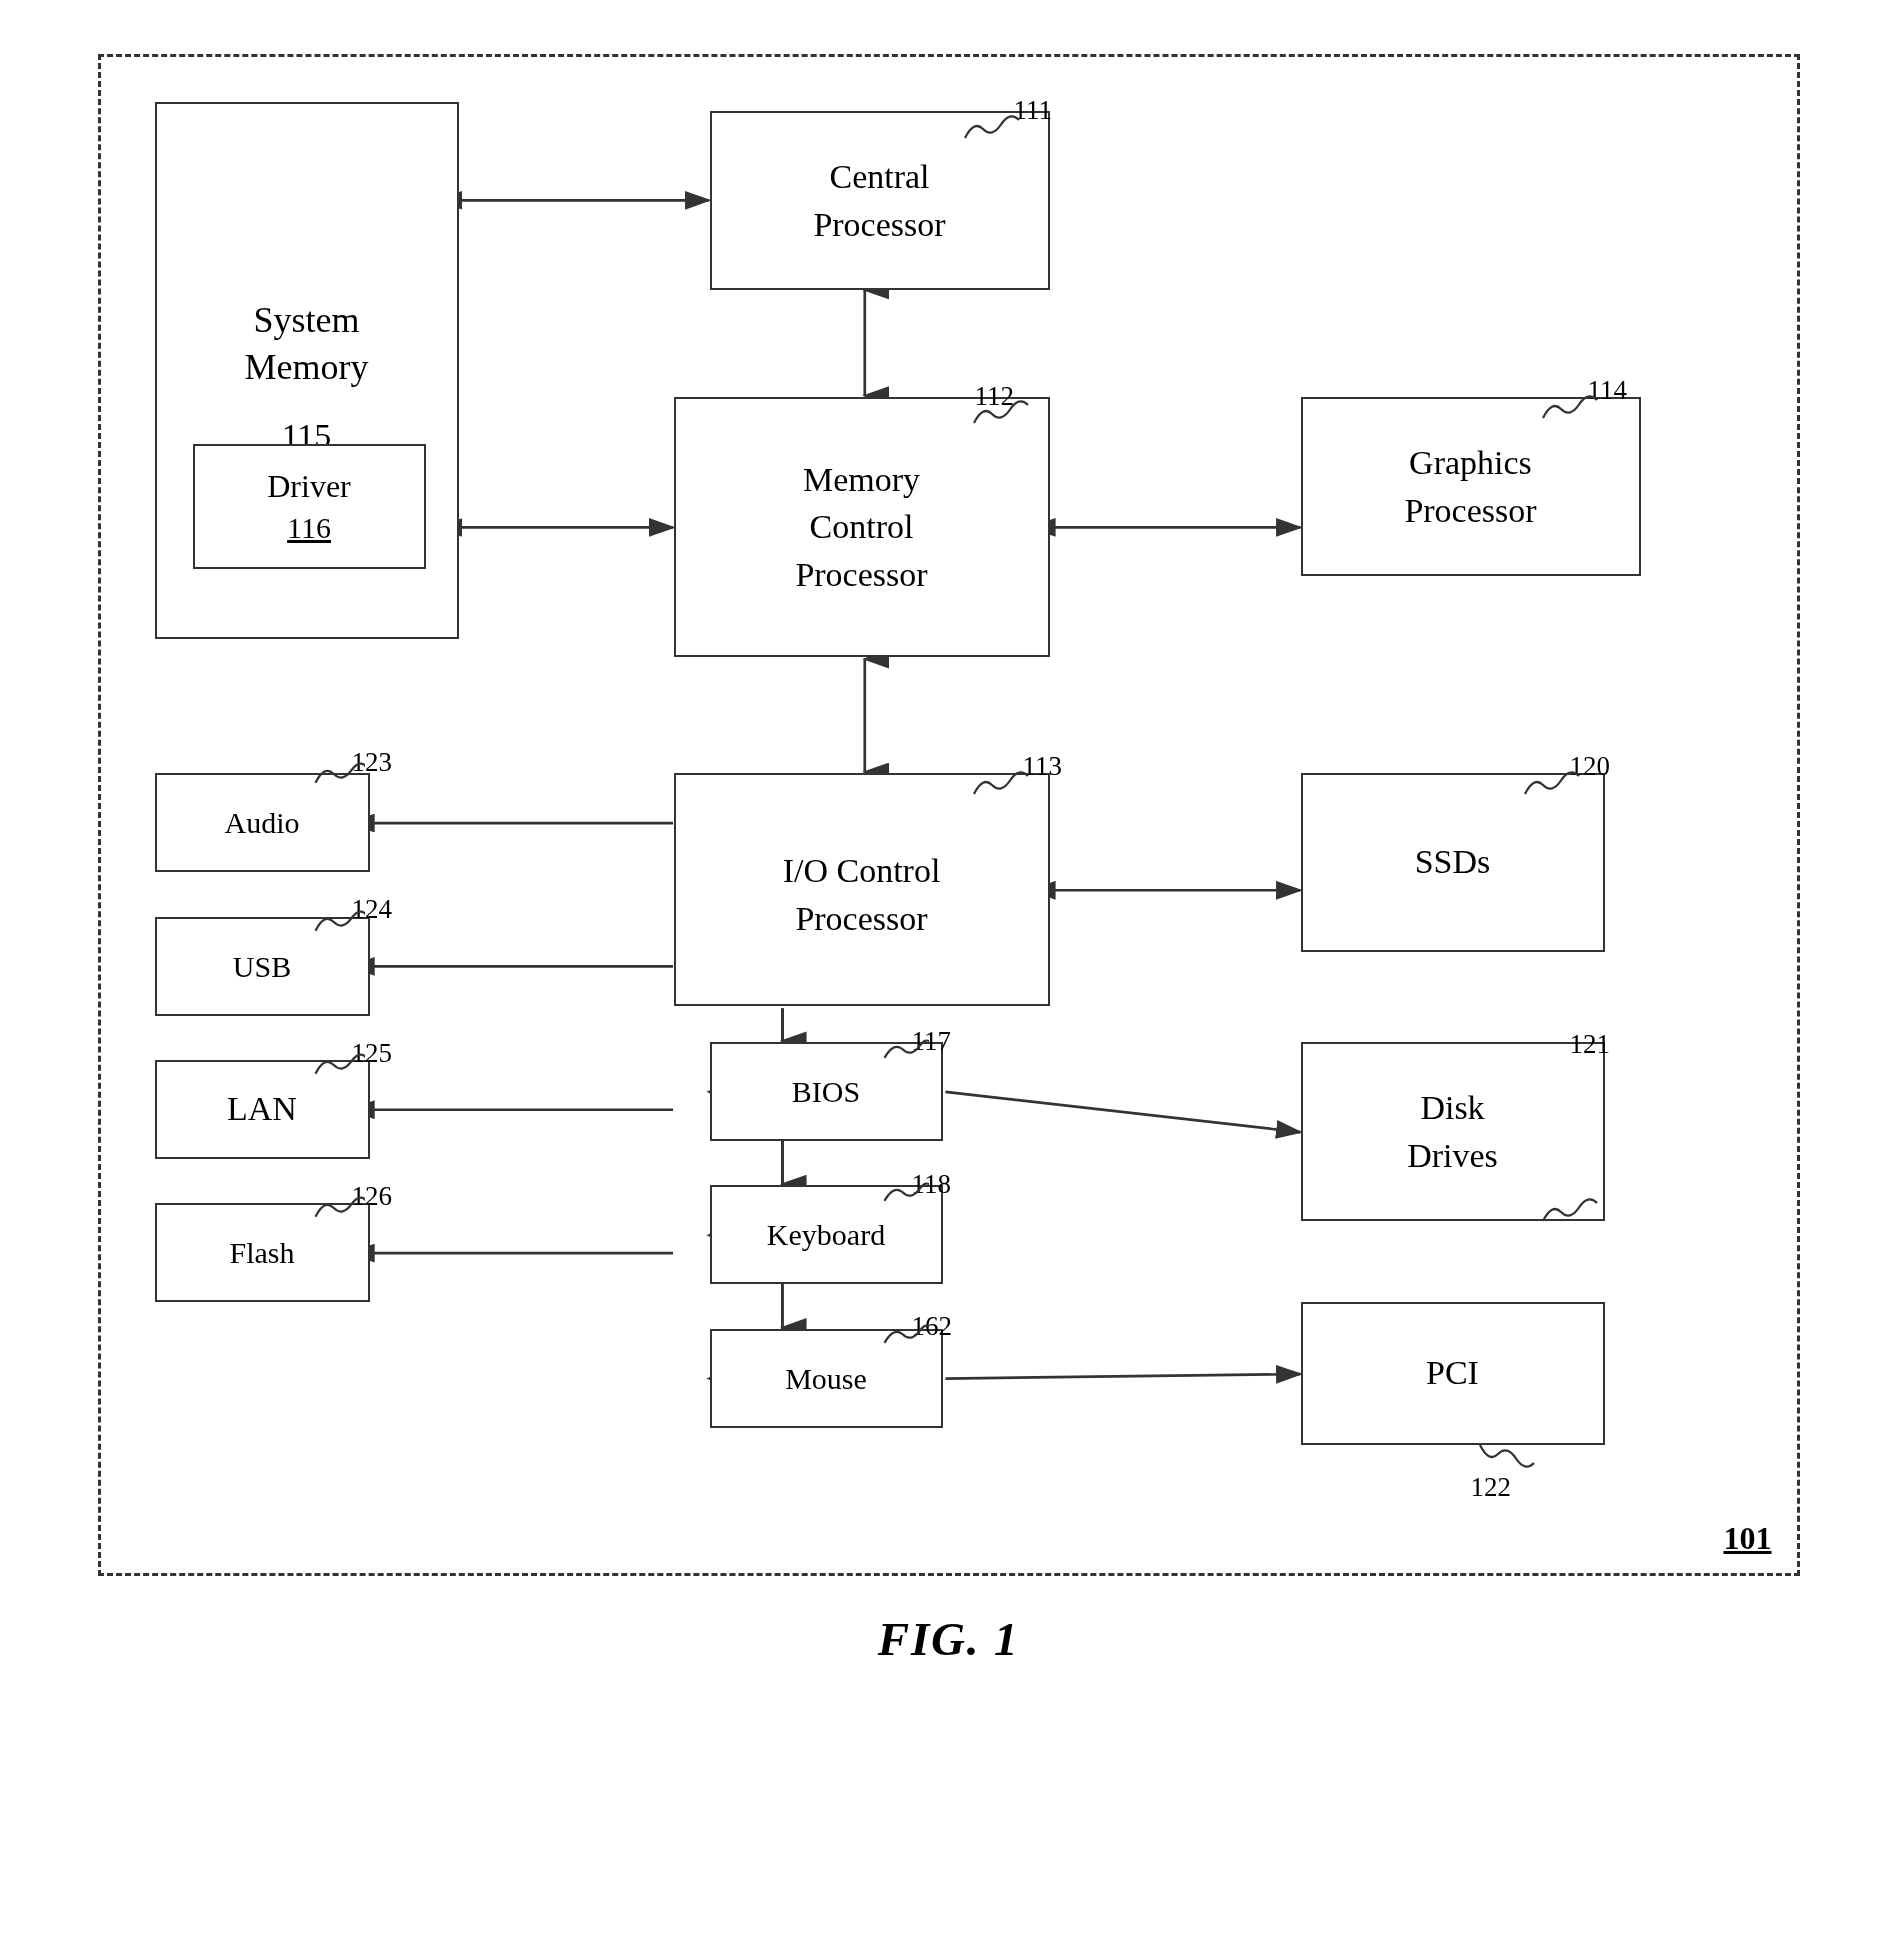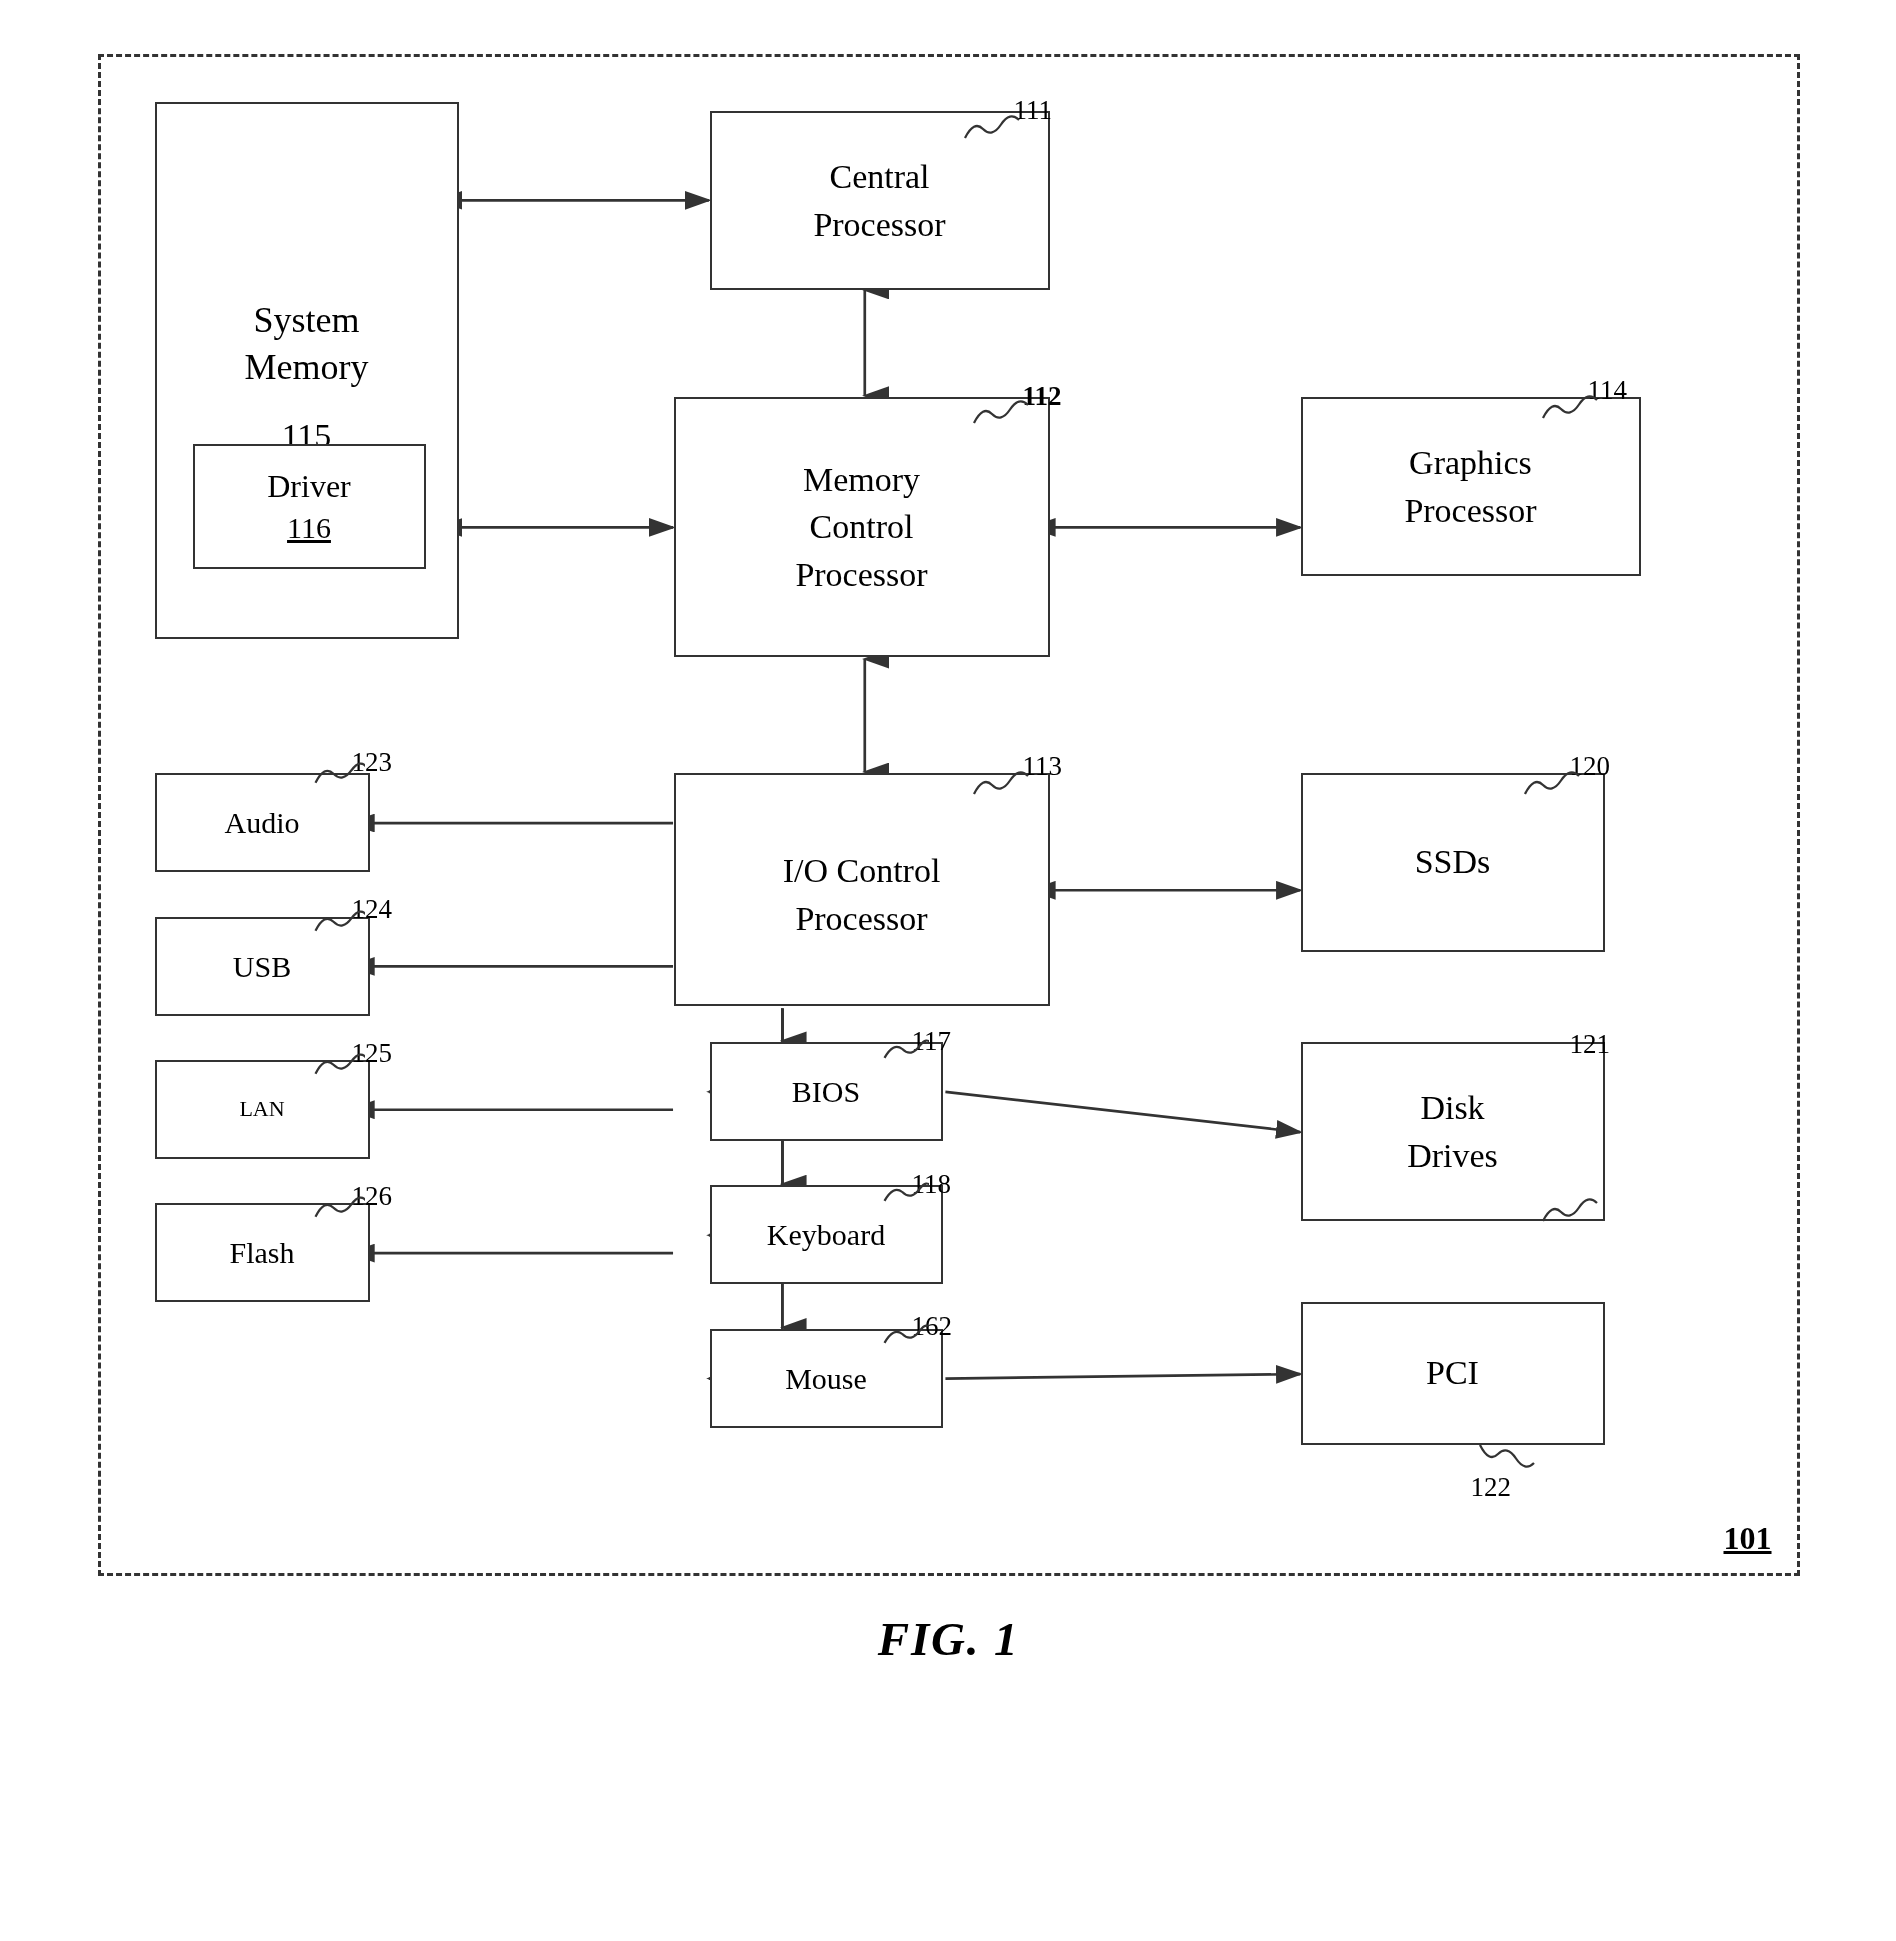--- a/index.html
+++ b/index.html
@@ -311,21 +311,21 @@
 
     <div class="box audio-box">
       <div style="font-size:30px;">Audio</div>
     </div>
 
     <div class="box usb-box">
       <div style="font-size:30px;text-align:right;">USB</div>
     </div>
 
     <div class="box lan-box">
-      <div style="font-size:22px;">LAN</div>
+      <div style="font-size:34px;">LAN</div>
     </div>
 
     <div class="box flash-box">
       <div style="font-size:30px;">Flash</div>
     </div>
 
     <div class="box bios-box">
       <div style="font-size:30px;">BIOS</div>
     </div>
 
@@ -348,21 +348,21 @@
     <div class="box pci-box">
       <div style="font-size:34px;">PCI</div>
     </div>
 
     <div class="ref-num" style="left:913px; top:38px;">111</div>
 
     <svg style="position:absolute;left:855px;top:45px;width:72px;height:45px;" viewBox="0 0 80 50" width="72" height="45">
       <path d="M10,40 Q20,20 30,30 Q40,40 50,25 Q60,10 70,20" fill="none" stroke="#333" stroke-width="2.5"></path>
     </svg>
 
-    <div class="ref-num" style="left:922px; top:324px;font-weight:bold;">112</div>
+    <div class="ref-num" style="left:874px; top:324px;">112</div>
     <svg style="position:absolute;left:864px;top:330px;width:72px;height:45px;" viewBox="0 0 80 50" width="72" height="45">
       <path d="M10,40 Q20,20 30,30 Q40,40 50,25 Q60,10 70,20" fill="none" stroke="#333" stroke-width="2.5"></path>
     </svg>
 
     <div class="ref-num" style="left:922px; top:694px;">113</div>
     <svg style="position:absolute;left:864px;top:701px;width:72px;height:45px;" viewBox="0 0 80 50" width="72" height="45">
       <path d="M10,40 Q20,20 30,30 Q40,40 50,25 Q60,10 70,20" fill="none" stroke="#333" stroke-width="2.5"></path>
     </svg>
 
     <div class="ref-num" style="left:1487px; top:318px;">114</div>

